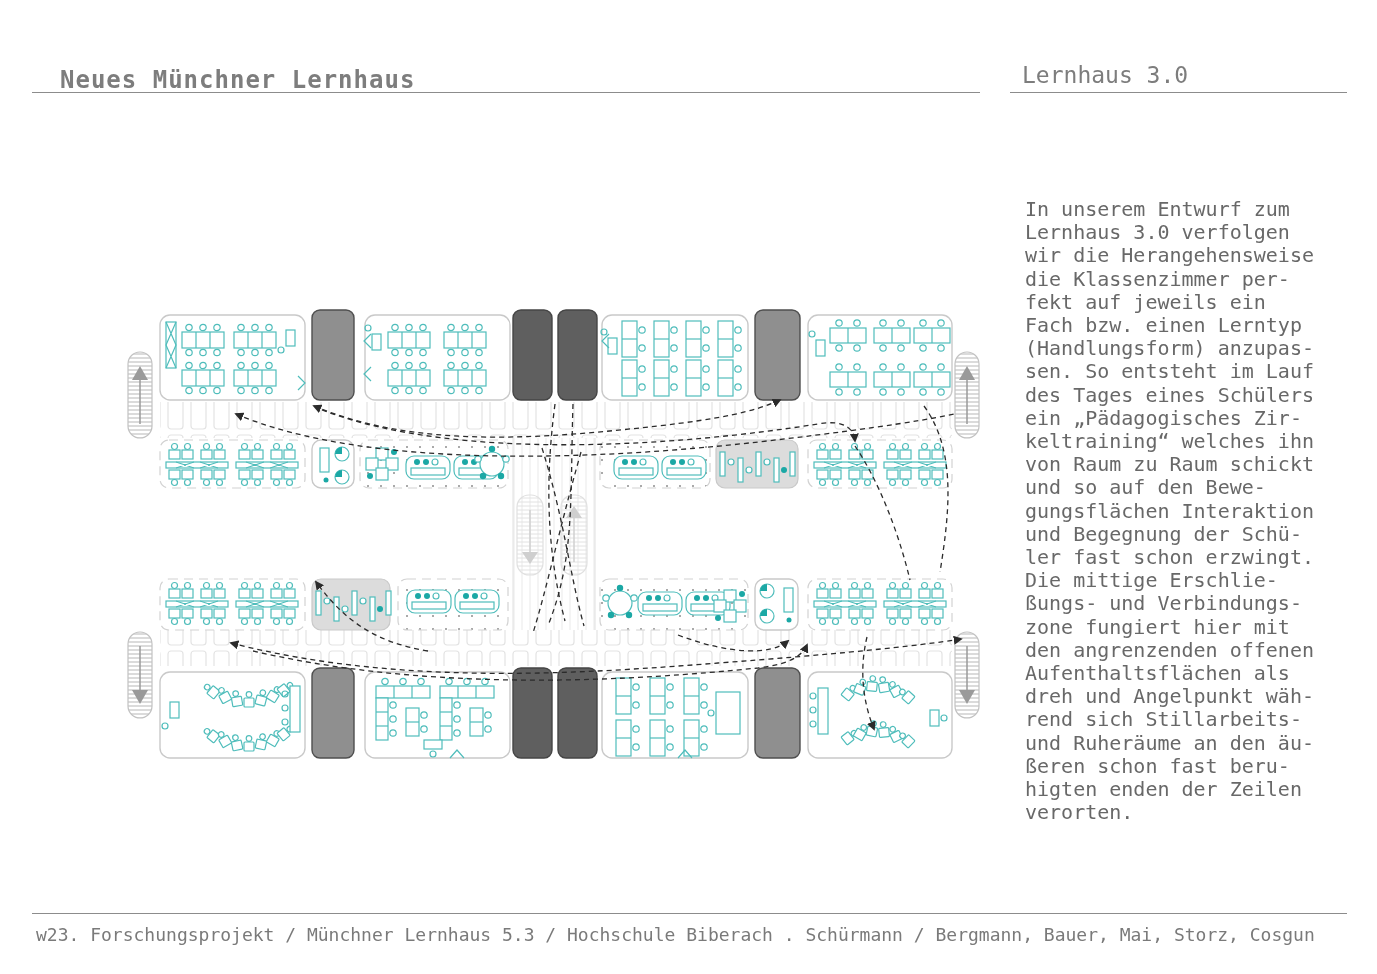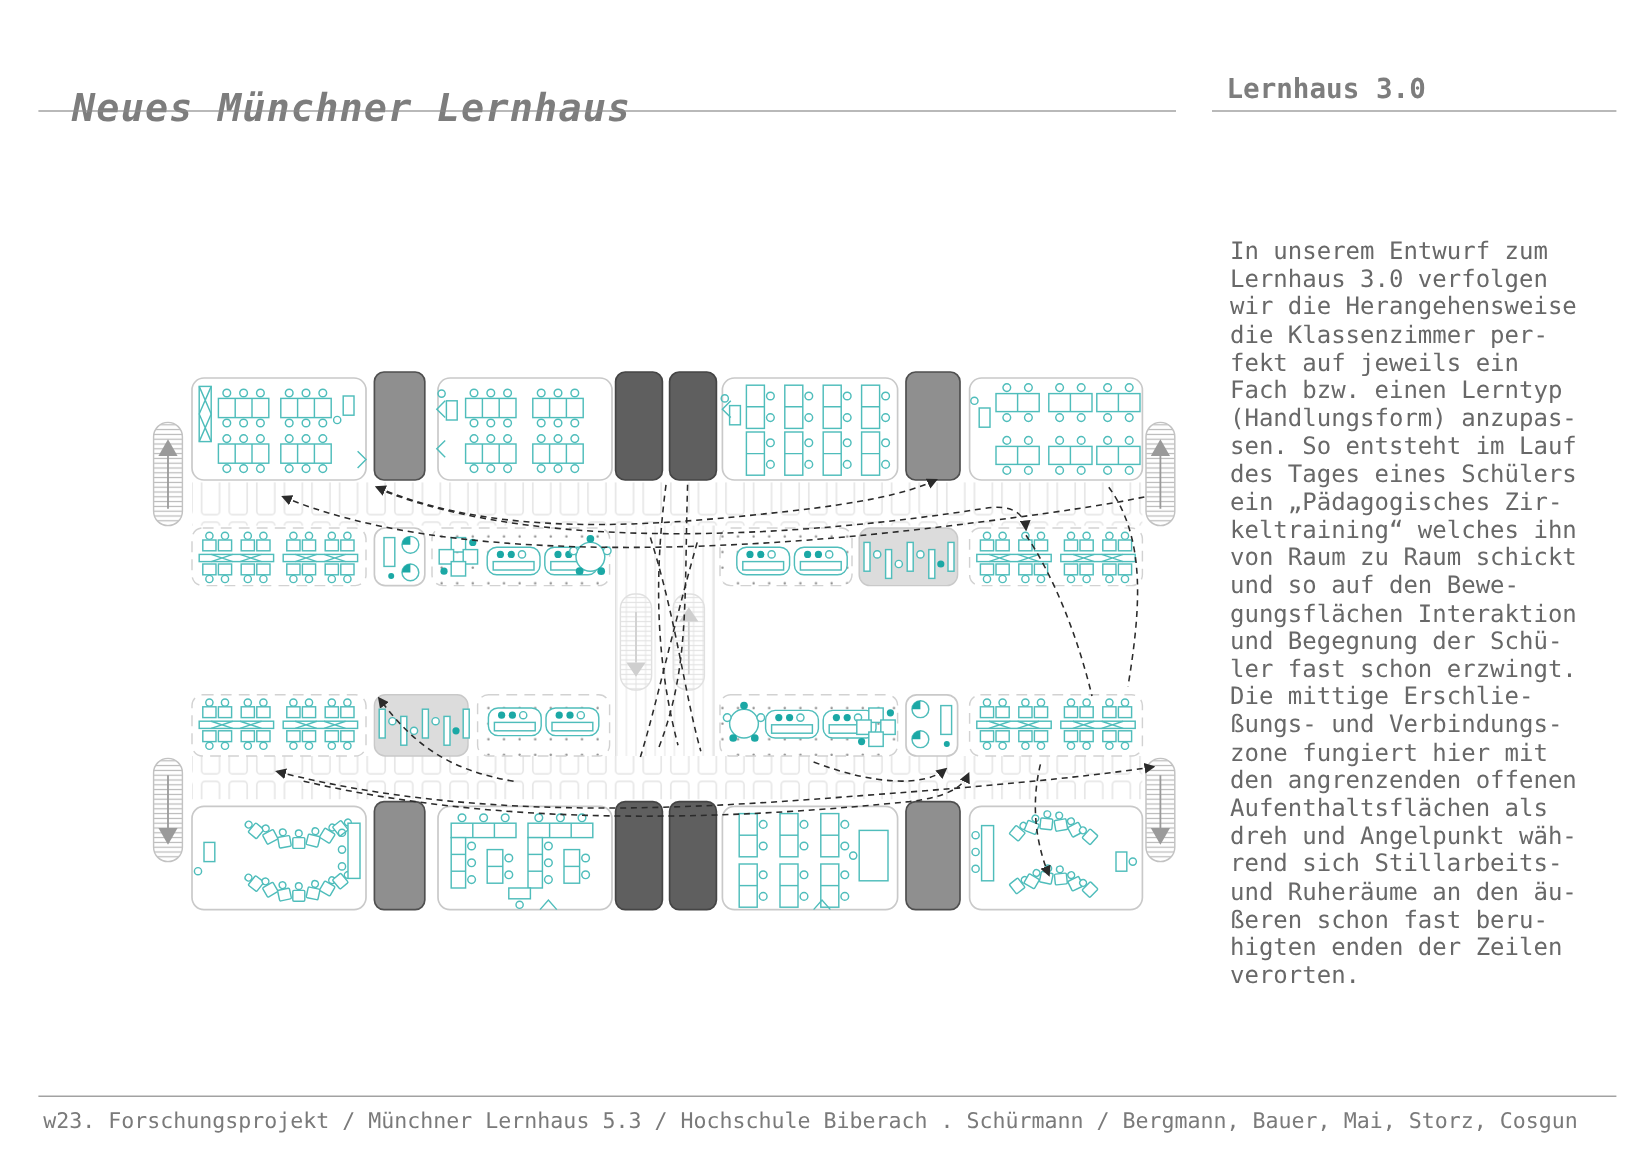--- a/index.html
+++ b/index.html
@@ -5,24 +5,24 @@
   :root{
     --furniture-teal:#4fbdbb; --accent-teal:#1ba8a5; --room-border:#c9c9c9;
     --open-room-fill:#dcdcdc; --block-medium:#8f8f8f; --block-dark:#5f5f5f;
     --stair-stripe:#b7b7b7; --circulation:#2b2b2b; --text-gray:#787878;
   }
   html,body{margin:0;padding:0;}
   body{
     width:1377px;height:974px;background:#ffffff;position:relative;overflow:hidden;
     font-family:"DejaVu Sans Mono","Liberation Mono",monospace;color:var(--text-gray);
   }
-  .page-title{position:absolute;left:60px;top:50px;font-size:32px;font-weight:bold;color:#7d7d7d;letter-spacing:1px;white-space:nowrap;font-style:italic;}
+  .page-title{position:absolute;left:60px;top:50px;font-size:24px;font-weight:bold;color:#7d7d7d;letter-spacing:1px;white-space:nowrap;}
   .rule{position:absolute;height:0;border-top:1.5px solid #8c8c8c;}
   .title-rule{left:32px;top:92px;width:948px;}
-  .scheme-label{position:absolute;left:1022px;top:62px;font-size:23px;font-weight:bold;color:#7d7d7d;white-space:nowrap;}
+  .scheme-label{position:absolute;left:1022px;top:62px;font-size:23px;font-weight:normal;color:#7d7d7d;white-space:nowrap;}
   .scheme-rule{left:1010px;top:92px;width:337px;}
   .description{position:absolute;left:1025px;top:198px;width:322px;font-size:20px;line-height:23.2px;color:#686868;white-space:pre-line;}
   .footer-rule{left:32px;top:913px;width:1315px;}
   .footer-text{position:absolute;left:36px;top:924px;font-size:18px;color:#7a7a7a;white-space:nowrap;}
   .plan{position:absolute;left:118px;top:288px;}
 
   
   .fn{fill:#ffffff;stroke:var(--furniture-teal);stroke-width:1.2;}
   .fo{fill:none;stroke:var(--furniture-teal);stroke-width:1.2;}
   .tfill{fill:var(--accent-teal);stroke:none;}

